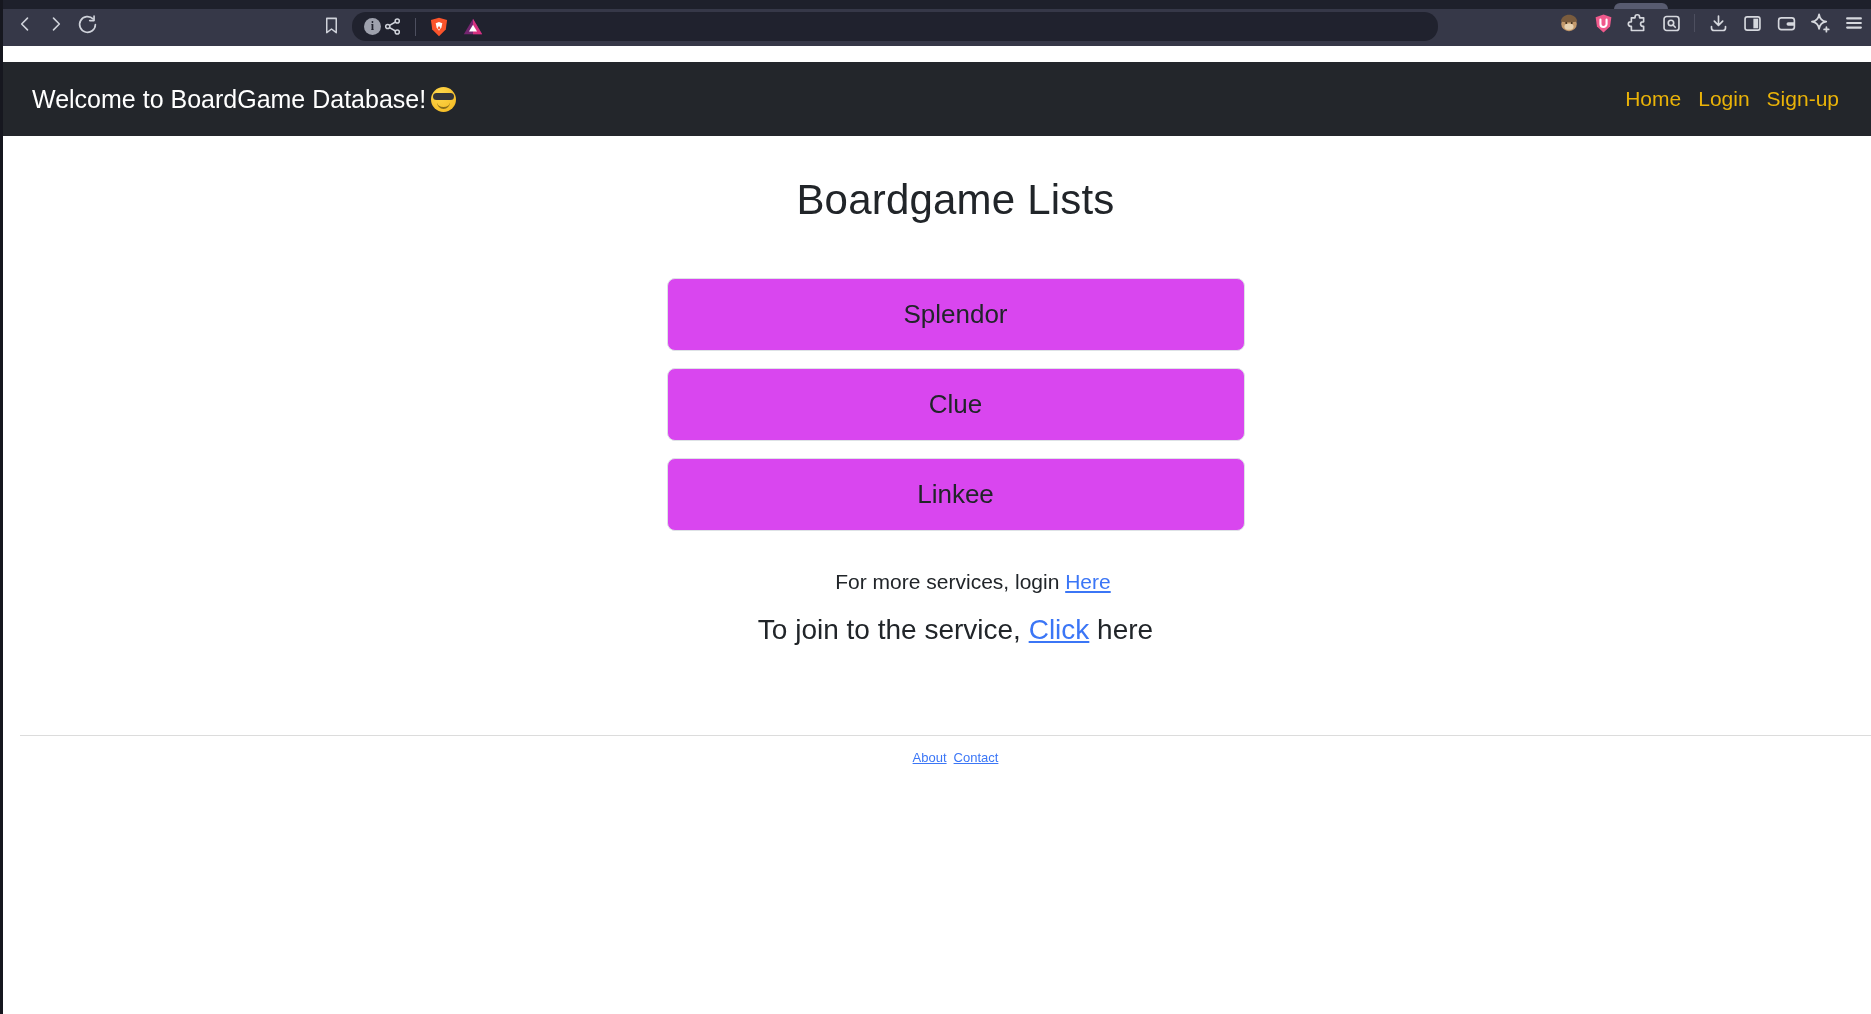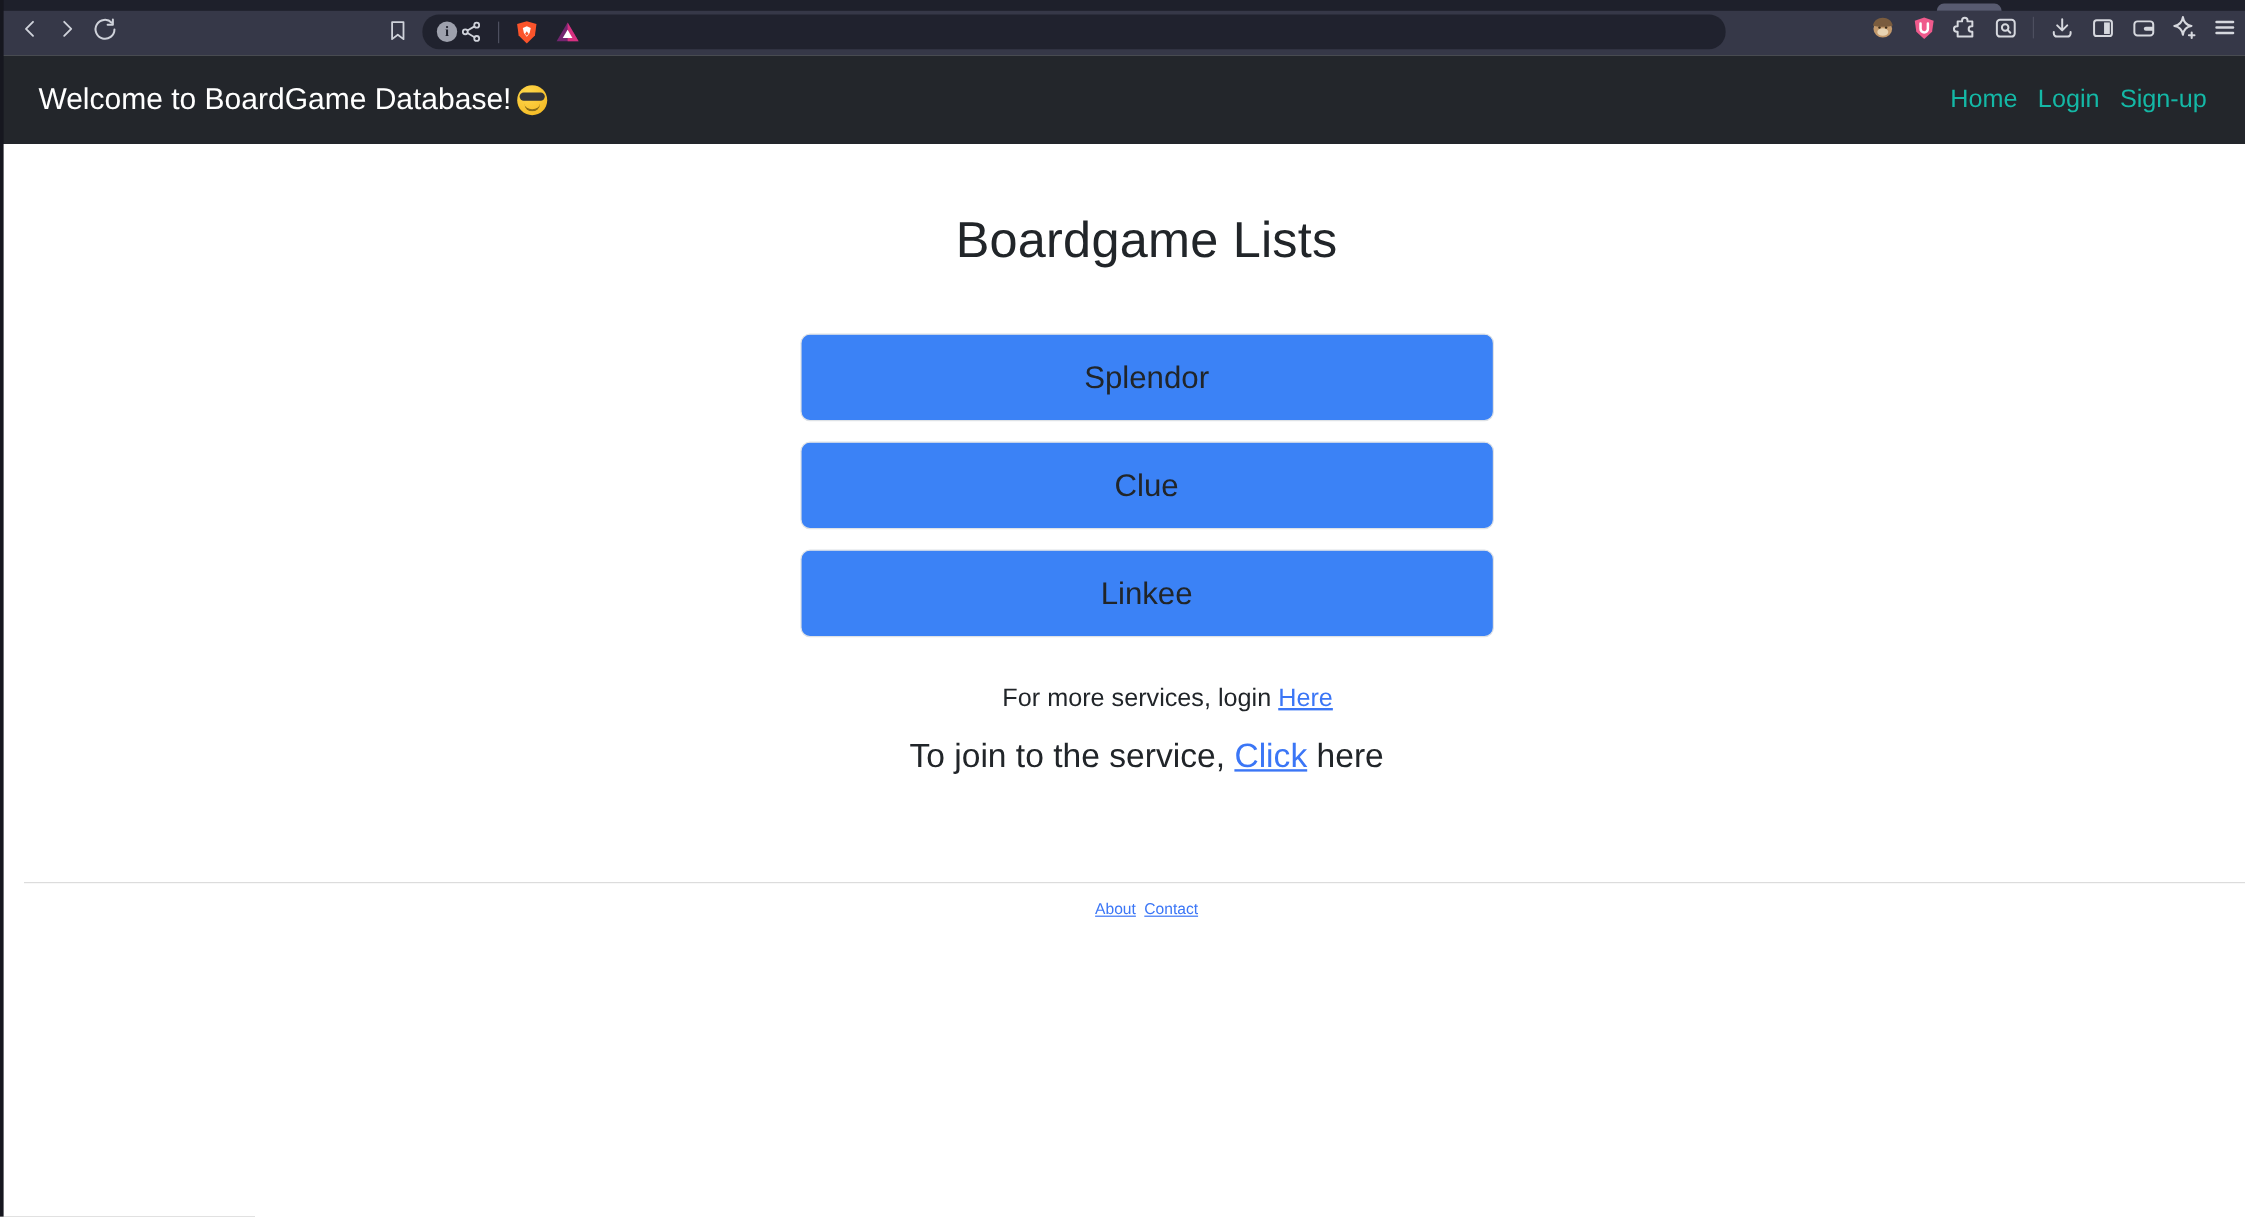--- a/index.html
+++ b/index.html
@@ -27,37 +27,37 @@
   .url-text { color:#d8dae0; font-size:15px; margin-left:10px; flex:1 1 auto; white-space:nowrap; }
   .urlbar-right { display:flex; align-items:center; gap:12px; flex:0 0 auto; }
   .vsep { width:1px; height:18px; background:#4d4f5f; }
   .ext-cluster { position:absolute; right:6px; top:12px; display:flex; align-items:center; gap:12px; }
   .ext-cluster .cicon svg { stroke:#d6d8de; }
   .shield-brave { width:22px; height:22px; }
   .bat { width:22px; height:22px; }
   .monkey { width:22px; height:22px; position:relative; }
 
   
-  .site-nav { position:absolute; left:0; top:46px; width:100%; height:74px; background:#23262b;
+  .site-nav { position:absolute; left:0; top:62px; width:100%; height:74px; background:#23262b;
               display:flex; align-items:center; justify-content:space-between; padding:0 24px 0 32px; }
   .brand { color:#ffffff; font-size:25px; display:flex; align-items:center; cursor:pointer; }
   .emoji { width:25px; height:25px; border-radius:50%; position:relative; display:inline-block;
            margin-left:5px; background:radial-gradient(circle at 35% 30%, #ffd84d, #f2b51c); }
   .emoji::before { content:""; position:absolute; left:2px; right:2px; top:6px; height:7px;
            background:#33343a; border-radius:4px; }
   .emoji::after { content:""; position:absolute; left:6px; right:6px; bottom:3px; height:7px;
            border-bottom:2.5px solid #8a6d1a; border-radius:0 0 12px 12px; }
   .nav-links { display:flex; align-items:center; }
-  .nav-link { color:#14b8a6; font-size:21px; padding:0 8px; margin-left:1px; cursor:pointer; }
+  .nav-link { color:#eab308; font-size:21px; padding:0 8px; margin-left:1px; cursor:pointer; }
 
   
   .content { position:absolute; left:0; top:120px; width:100%; text-align:center; color:#212529;margin-left:20px; }
   h1.page-title { font-size:42px; font-weight:500; margin-top:56px; letter-spacing:0.2px; }
   .cards { width:578px; margin:54px auto 0; display:flex; flex-direction:column; gap:17px; }
-  .game-card { height:73px; border:1px solid #dee2e6; border-radius:8px; background:#3b82f6;
+  .game-card { height:73px; border:1px solid #dee2e6; border-radius:8px; background:#d946ef;
                display:flex; align-items:center; justify-content:center; cursor:pointer; }
   .game-card span { font-size:26px; color:#212529; }
   .line1 { margin-top:39px; font-size:21px;padding-left:35px; }
   .line2 { margin-top:20px; font-size:28px; }
   a.blue, .blue { color:#3b76f6; text-decoration:underline; cursor:pointer; }
   hr.footer-rule { border:none; border-top:1px solid #dcdcdc; margin-top:89px; width:100%; }
   .footer-links { margin-top:14px; font-size:13px; display:flex; justify-content:center; gap:7px; }
 </style>
 </head>
 <body>

